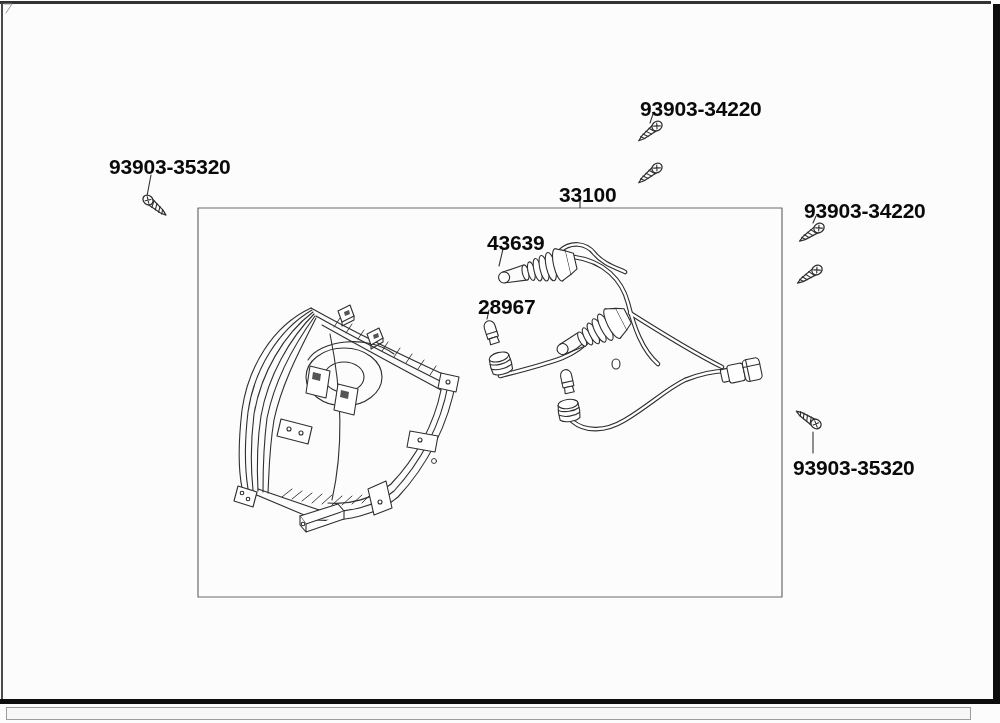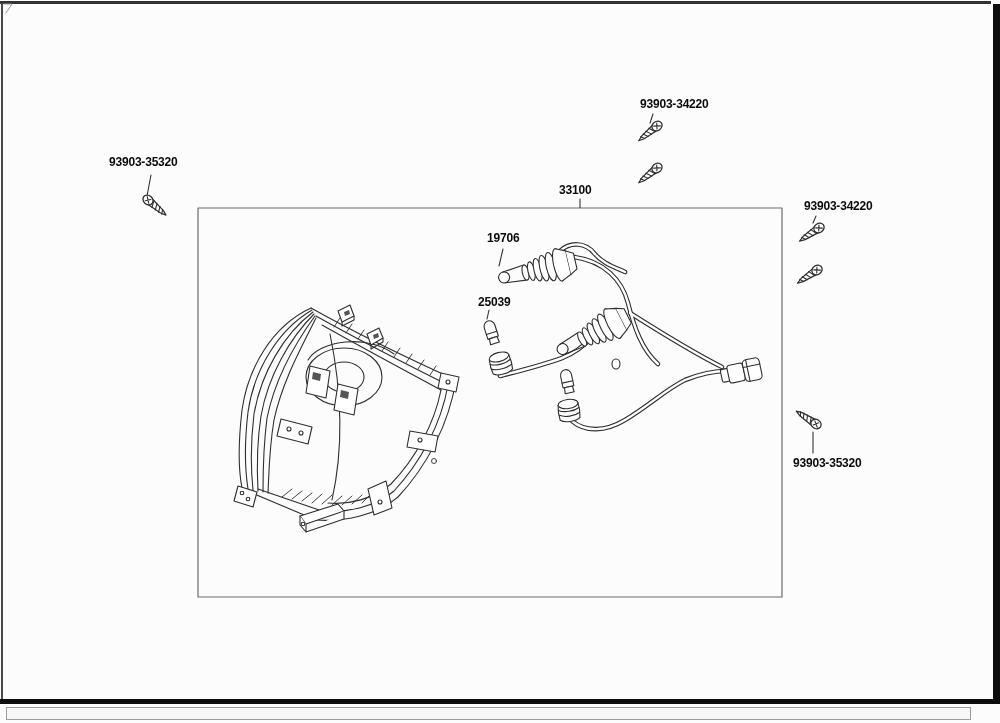--- a/index.html
+++ b/index.html
@@ -7,21 +7,21 @@
   .page{position:relative;width:1000px;height:723px;background:#fcfcfc;
         font-family:"Liberation Sans", sans-serif;}
   .frame{position:absolute;}
   .frame.top    {left:0;   top:1px;    width:991px;  height:2.5px; background:#333;}
   .frame.left   {left:1px; top:3px;    width:1.5px;  height:697px; background:#4a4a4a;}
   .frame.right  {left:992.5px; top:4px;width:7.5px;  height:700px; background:#0d0d0d;}
   .frame.bottom {left:0;   top:699px;  width:1000px; height:4.5px; background:#0d0d0d;}
   .footer-strip {position:absolute;left:6px;top:706.5px;width:963px;height:11px;
                  border:1px solid #9c9c9c;background:#f7f7f7;}
   .art{position:absolute;left:0;top:0;}
-  .lbl{position:absolute;font-weight:bold;font-size:12px;line-height:1;
+  .lbl{position:absolute;font-weight:bold;font-size:21px;line-height:1;
        letter-spacing:-0.2px;color:#0a0a0a;white-space:nowrap;}
   .lbl-tl {left:109px;top:156px;}
   .lbl-tc {left:640px;top:98px;}
   .lbl-r  {left:804px;top:200px;}
   .lbl-br {left:793px;top:457px;}
   .lbl-asm{left:559px;top:184px;text-align:right;}
   .lbl-b1 {left:487px;top:232px;}
   .lbl-b2 {left:478px;top:296px;}
 </style>
 </head>
@@ -183,16 +183,16 @@
       <rect x="3" y="-11" width="17" height="22" rx="4" fill="#fff"></rect>
       <path d="M 7,-11 L 7,11 M 3,-4 L 20,-4"></path>
     </g>
   </svg>
 
   <div class="lbl lbl-tl">93903-35320</div>
   <div class="lbl lbl-tc">93903-34220</div>
   <div class="lbl lbl-r">93903-34220</div>
   <div class="lbl lbl-br">93903-35320</div>
   <div class="lbl lbl-asm">33100</div>
-  <div class="lbl lbl-b1">19706</div>
-  <div class="lbl lbl-b2">25039</div>
+  <div class="lbl lbl-b1">43639</div>
+  <div class="lbl lbl-b2">28967</div>
 
 </div>
 
 </body></html>

